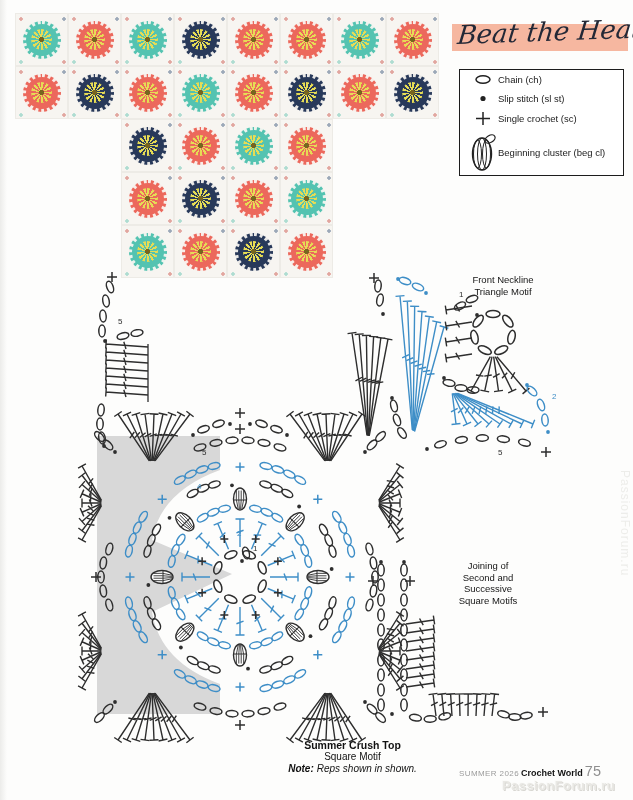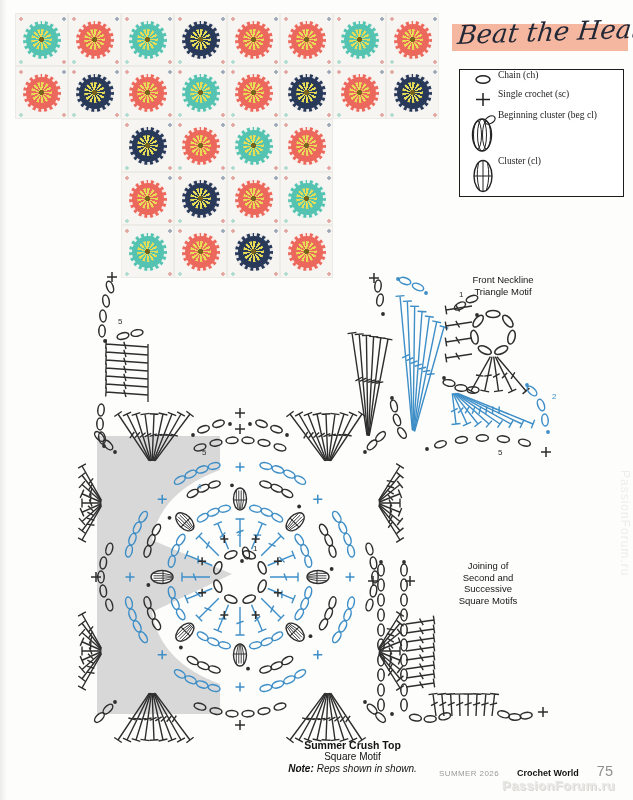--- a/index.html
+++ b/index.html
@@ -20,41 +20,41 @@
   
   .banner{position:absolute;left:452px;top:24px;width:176px;height:27px;z-index:2;}
   .banner-text{position:absolute;left:6px;top:-7px;width:170px;text-align:center;
          font-family:"DejaVu Serif",serif;font-style:italic;font-size:26px;
          transform:skewX(-8deg) rotate(-2deg);white-space:nowrap;}
 
   
   .stitch-key{position:absolute;left:459px;top:69px;width:163px;background:#fff;
          border:1.5px solid #1c1c1c;z-index:2;}
   .sk-title{font-weight:bold;font-size:11px;padding:5px 9px 4px 9px;letter-spacing:.3px;color:#111;}
-  .sk-row{display:flex;padding:0 8px;font-family:Liberation Serif, serif;}
+  .sk-row{display:flex;align-items:center;padding:0 8px;}
   .sk-icon{width:30px;flex:0 0 30px;display:flex;justify-content:center;align-items:center;}
   .sk-label{font-size:9.5px;color:#1b1b1b;}
   .sk-0,.sk-1{height:19px;} .sk-2{height:21px;} .sk-3{height:32px;} .sk-4{height:46px;} .sk-5{height:40px;}
 
   
   .diagram-svg{position:absolute;left:0;top:0;z-index:1;}
   .diagram-label{position:absolute;font-size:9.5px;line-height:11.5px;text-align:center;
          color:#151515;z-index:3;}
   .triangle-label{left:444px;top:274px;width:118px;}
   .joining-label{left:433px;top:560px;width:110px;}
 
   
   .caption{position:absolute;left:0;top:739px;width:633px;text-align:center;color:#111;z-index:3;margin-left:36px;}
   .cap-title{font-weight:bold;font-size:10.5px;line-height:12px;}
   .cap-sub{font-size:10px;line-height:12px;}
   .cap-note{font-size:10px;line-height:12px;font-style:italic;}
   .cap-note .nl{font-weight:bold;margin-right:3px;}
 
   
-  .footer{position:absolute;top:763px;right:20px;display:flex;align-items:baseline;gap:18px;z-index:3;justify-content:center;}
+  .footer{position:absolute;top:763px;right:32px;display:flex;align-items:baseline;gap:2px;z-index:3;justify-content:center;}
   .f-issue{font-size:8px;color:#9b9b9b;letter-spacing:.4px;}
   .f-mag{font-size:9px;font-weight:bold;color:#141414;}
   .f-page{font-size:14.5px;color:#8f8f8f;}
   .wm-bottom{position:absolute;top:778px;right:18px;font-size:13px;font-weight:bold;z-index:3;
          color:#e9e8e4;text-shadow:1px 1px 0 #d8d7d2,-1px -1px 0 #fbfbf9;letter-spacing:.4px;}
   .wm-side{position:absolute;top:470px;right:1px;writing-mode:vertical-rl;font-size:12px;
          color:#ededea;z-index:3;letter-spacing:1px;}
 </style>
 </head>
 <body>
@@ -220,20 +220,28 @@
 
   <div class="stitch-key">
     <div id="sk-items">
         <div class="sk-row sk-0">
           <span class="sk-icon">
             <svg width="20" height="11" viewBox="0 0 20 11">
               <ellipse cx="10" cy="5.5" rx="7" ry="3.8" fill="none" stroke="#222" stroke-width="1.5"></ellipse>
             </svg>
           </span>
           <span class="sk-label">Chain (ch)</span>
+        </div>
+        <div class="sk-row sk-1">
+          <span class="sk-icon">
+            <svg width="20" height="9" viewBox="0 0 20 9">
+              <circle cx="10" cy="4.5" r="2.6" fill="#222"></circle>
+            </svg>
+          </span>
+          <span class="sk-label">Slip stitch (sl st)</span>
         </div>
         <div class="sk-row sk-2">
           <span class="sk-icon">
             <svg width="18" height="15" viewBox="0 0 18 15">
               <path d="M2,7.5 H16 M9,1 V14" stroke="#222" stroke-width="1.5" fill="none"></path>
             </svg>
           </span>
           <span class="sk-label">Single crochet (sc)</span>
         </div>
         <div class="sk-row sk-4">
@@ -242,31 +250,20 @@
               <g fill="none" stroke="#222">
                 <ellipse cx="12" cy="23" rx="9.5" ry="16" stroke-width="1.4"></ellipse>
                 <ellipse cx="7.5" cy="23" rx="4" ry="14" stroke-width="1"></ellipse>
                 <ellipse cx="12" cy="23" rx="4.5" ry="16" stroke-width="1"></ellipse>
                 <ellipse cx="16.5" cy="23" rx="4" ry="14" stroke-width="1"></ellipse>
                 <ellipse cx="20" cy="8" rx="5.5" ry="3.5" stroke-width="1.3" transform="rotate(-30 20 8)"></ellipse>
               </g>
             </svg>
           </span>
           <span class="sk-label">Beginning cluster (beg cl)</span>
-        </div>
-        <div class="sk-row sk-5">
-          <span class="sk-icon">
-            <svg width="24" height="38" viewBox="0 0 24 38">
-              <g fill="none" stroke="#222">
-                <ellipse cx="12" cy="19" rx="9" ry="15.5" stroke-width="1.4"></ellipse>
-                <path d="M12,4 V34 M7.5,6 Q4.5,19 8.5,33 M16.5,6 Q19.5,19 15.5,33 M3,19 H21" stroke-width="1"></path>
-              </g>
-            </svg>
-          </span>
-          <span class="sk-label">Cluster (cl)</span>
         </div>
       </div>
   </div>
 
   <svg id="diagram" class="diagram-svg" width="633" height="800" viewBox="0 0 633 800">
       <g>
         <path d="M97,436 L220,436 L220,470 Q160,492 152,540 L232,574 L152,612 Q160,662 220,684 L220,714 L97,714 Z" fill="#d8d8d8"></path>
       </g>
       <g>
         <path d="M149.28,460.92 L118,414 M114.2557736754797,416.4961508830135 L121.7442263245203,411.5038491169865 M129.86713166985385,438.2060706169293 L134.28486833014614,432.02192938307076" stroke="#2e2e2e" stroke-width="1.4" fill="none"></path>

